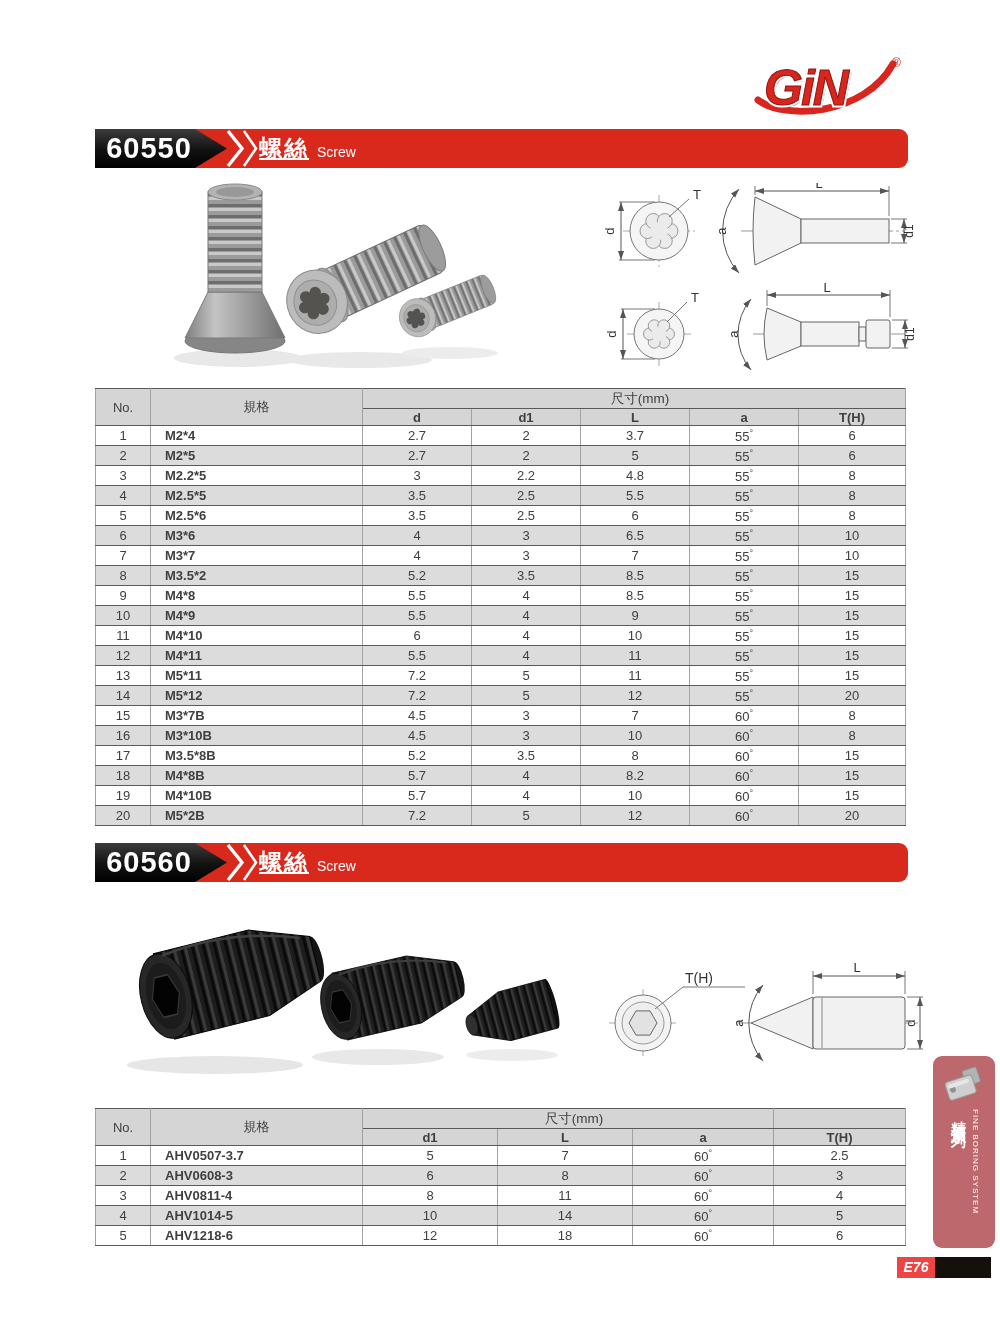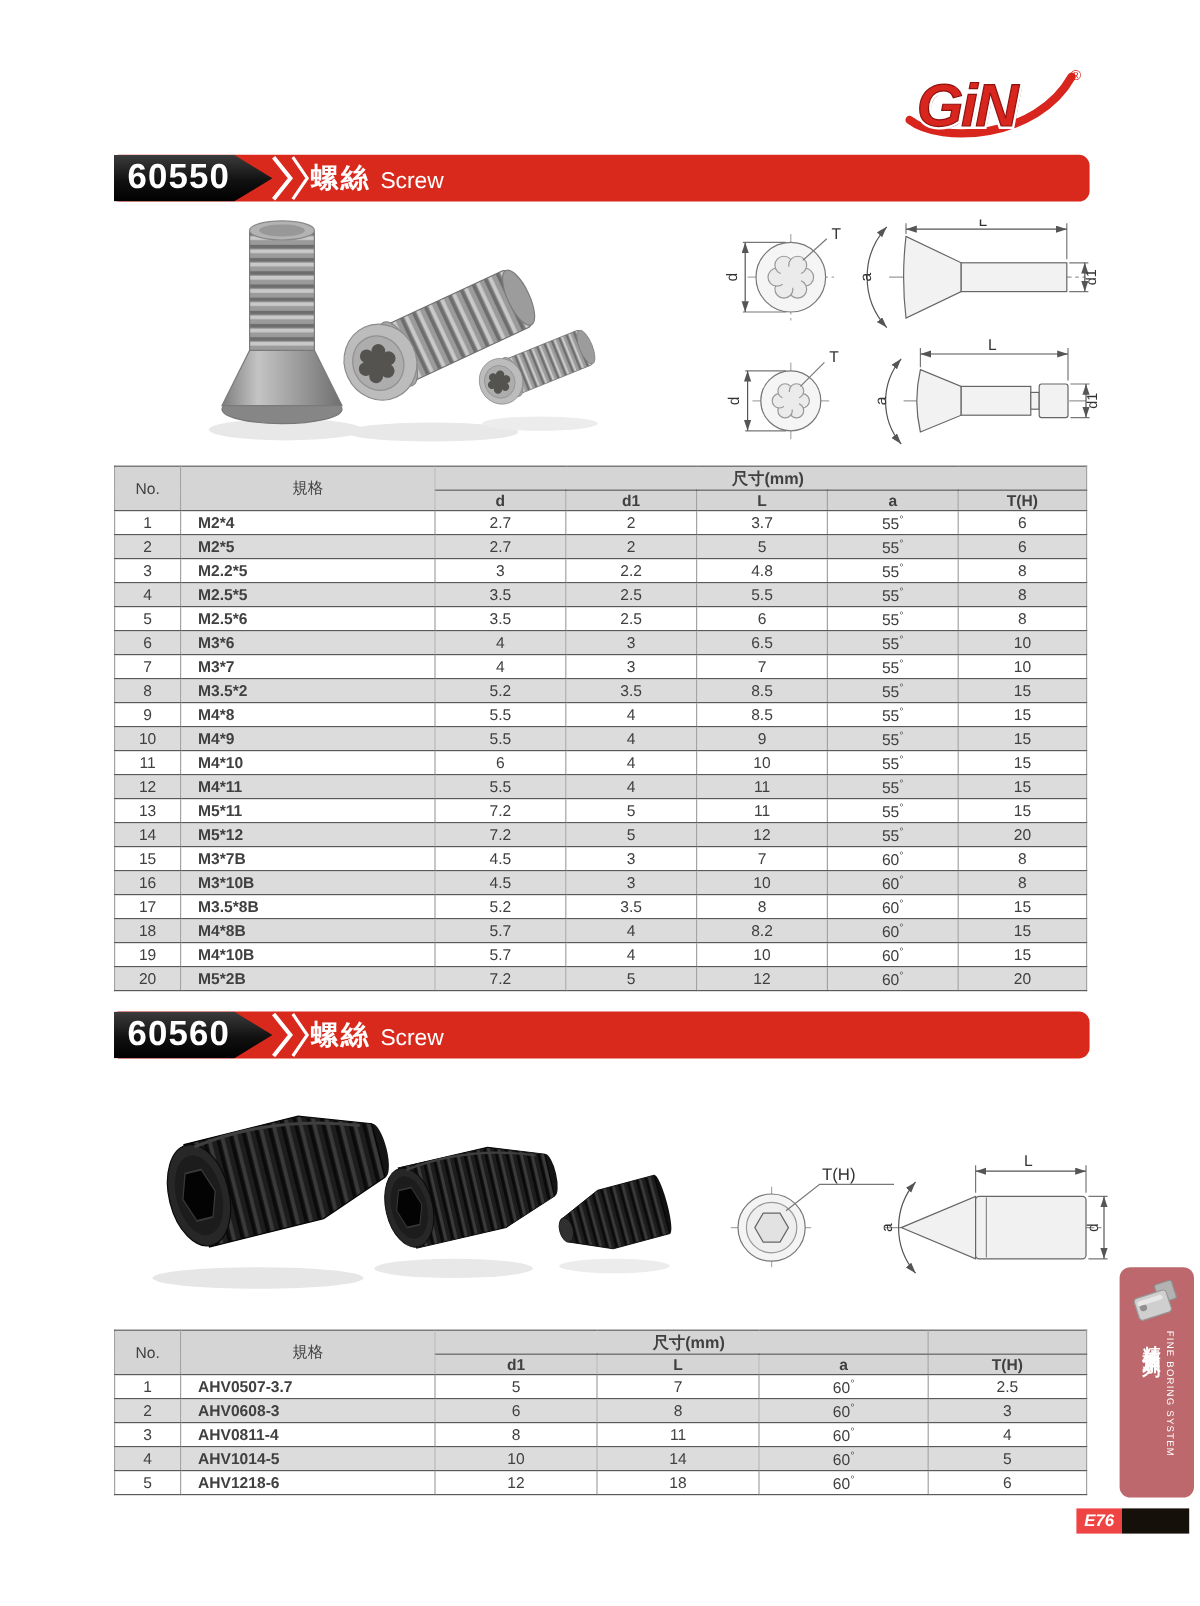--- a/index.html
+++ b/index.html
@@ -9,29 +9,29 @@
 
   
   .banner{position:absolute;left:95px;width:813px;height:39px;background:#d9291d;border-radius:4px 9px 9px 4px;}
   .banner-code{position:absolute;left:0;top:0;height:39px;width:152px;
     background:linear-gradient(180deg,#3c3c3c 0%,#111 55%,#000 100%);
     clip-path:polygon(0 0,100px 0,132px 50%,100px 100%,0 100%);
     color:#fff;font-size:29px;font-weight:bold;letter-spacing:1px;
     line-height:38px;text-align:center;padding:0 52px 0 8px;}
   .banner-chev{position:absolute;left:130px;top:0;}
   .banner-title{position:absolute;left:164px;top:0;height:39px;display:flex;align-items:center;gap:8px;color:#fff;white-space:nowrap;}
-  .banner-title .zh{font-size:23px;font-weight:bold;letter-spacing:2px;}
-  .banner-title .en{font-size:19px;margin-top:7px;}
+  .banner-title .zh{font-size:23px;font-weight:bold;letter-spacing:2px;text-decoration:underline;}
+  .banner-title .en{font-size:14px;margin-top:7px;}
 
   
   .spec-table{position:absolute;border-collapse:collapse;table-layout:fixed;width:810px;font-size:13px;color:#404040;background:#fff;}
   .spec-table th,.spec-table td{border:1px solid #a3a3a3;border-top:1px solid #5a5a5a;border-bottom:1px solid #5a5a5a;height:20px;text-align:center;padding:0;font-weight:normal;overflow:hidden;}
   .spec-table thead th{background:#d5d5d5;}
   .spec-table thead tr.sub th{height:17px;font-weight:bold;}
-  .spec-table .th-dim{font-weight:bold;font-size:13.5px;padding-left:12px;}
+  .spec-table .th-dim{font-weight:normal;font-size:13.5px;padding-left:12px;}
   .spec-table td.spec-cell{text-align:left;padding-left:14px;font-weight:bold;margin-left:37px;}
   .spec-table tbody tr:nth-child(even) td{background:#dcdcdc;}
   .deg{font-size:9px;vertical-align:5px;}
 
   
   .abs{position:absolute;}
 
   
   .side-tab{position:absolute;left:933px;top:1056px;width:62px;height:192px;background:#bc686c;border-radius:9px;display:flex;flex-direction:column;align-items:center;padding-top:5px;}
   .side-tab .texts{display:flex;flex-direction:row;align-items:flex-start;gap:3px;margin-top:2px;}

